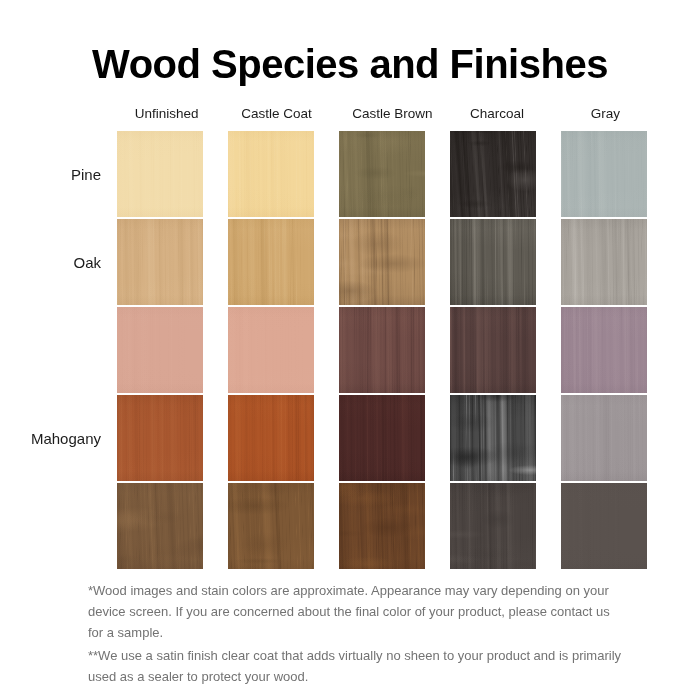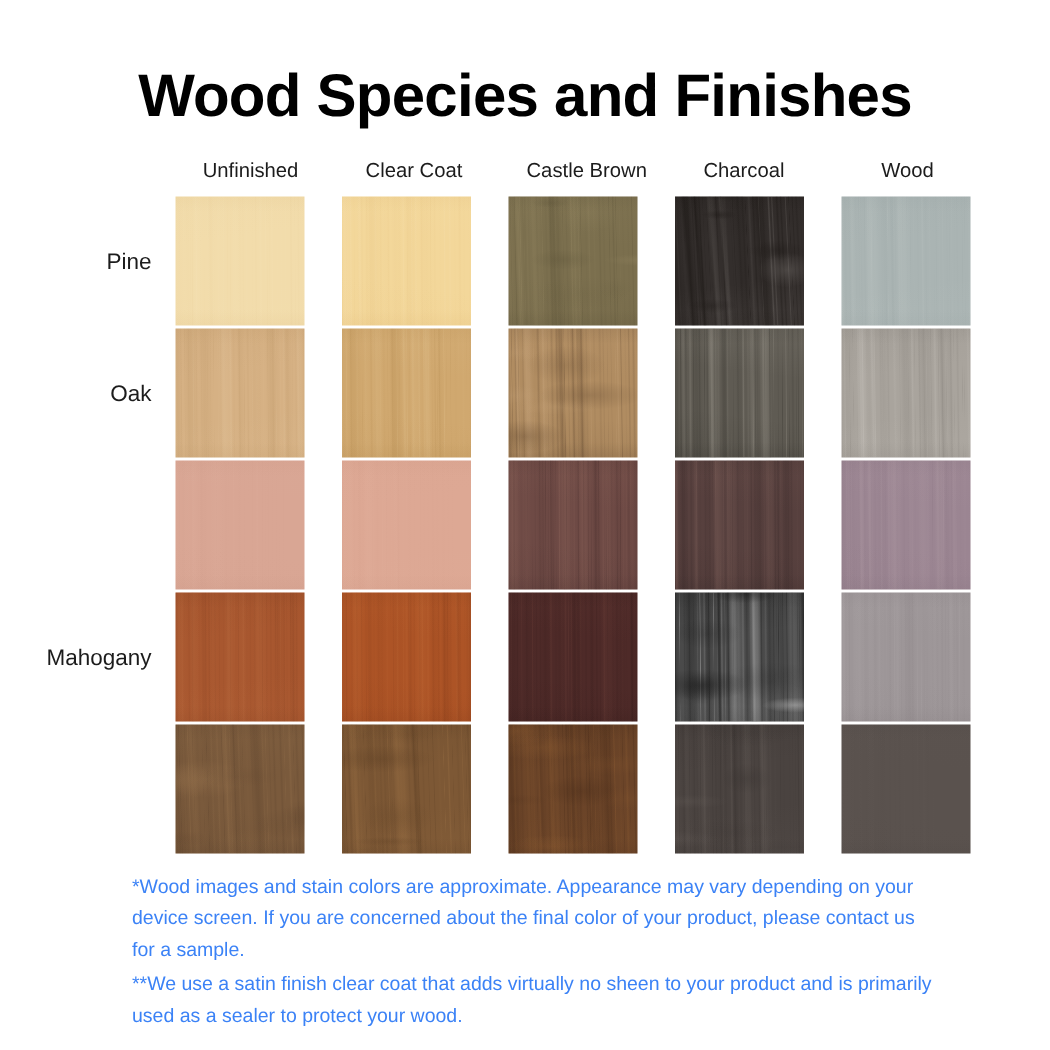--- a/index.html
+++ b/index.html
@@ -106,39 +106,39 @@
   }
 
   
   .notes {
     position: absolute;
     left: 88px;
     top: 580px;
     width: 540px;
     font-size: 13px;
     line-height: 21px;
-    color: #3b82f6;
+    color: #737373;
   }
   .note {
     margin: 0 0 2px 0;
   }
 </style>
 </head>
 <body>
 
 <div class="page">
 
   <div class="title">Wood Species and Finishes</div>
 
   <div class="col-headers">
       <div class="col-header"><span>Unfinished</span></div>
-      <div class="col-header"><span>Clear Coat</span></div>
+      <div class="col-header"><span>Castle Coat</span></div>
       <div class="col-header"><span>Castle Brown</span></div>
       <div class="col-header"><span>Charcoal</span></div>
-      <div class="col-header"><span>Wood</span></div>
+      <div class="col-header"><span>Gray</span></div>
     </div>
 
   <div class="matrix">
       <div class="row">
         <div class="row-label">Pine</div>
         <div class="swatch" style="background-color: rgb(242, 220, 171);">
           <div class="grain" style="background-image: linear-gradient(89.4deg, transparent 0%, rgba(216, 184, 126, 0.024) 2.83%, rgba(216, 184, 126, 0.01) 5.67%, transparent 8.1%, transparent 8.34%, rgba(216, 184, 126, 0.024) 9.5%, rgba(216, 184, 126, 0.016) 10.67%, transparent 11.67%, transparent 13.44%, rgba(251, 238, 203, 0.07) 16.25%, rgba(251, 238, 203, 0.04) 19.06%, transparent 21.46%, transparent 25.26%, rgba(216, 184, 126, 0.063) 27.23%, rgba(216, 184, 126, 0.035) 29.2%, transparent 30.88%, transparent 32.71%, rgba(251, 238, 203, 0.027) 35.58%, rgba(251, 238, 203, 0.016) 38.45%, transparent 40.9%, transparent 44.14%, rgba(251, 238, 203, 0.043) 46.56%, rgba(251, 238, 203, 0.024) 48.97%, transparent 51.05%), linear-gradient(89.64deg, transparent 0%, rgba(216, 184, 126, 0.02) 1.07%, transparent 2.14%, transparent 3.23%, rgba(216, 184, 126, 0.03) 3.53%, transparent 3.82%, transparent 6.23%, rgba(251, 238, 203, 0.027) 6.89%, transparent 7.54%, transparent 8.74%, rgba(251, 238, 203, 0.016) 9.32%, transparent 9.89%, transparent 11.45%, rgba(216, 184, 126, 0.04) 11.8%, transparent 12.14%, transparent 12.8%, rgba(216, 184, 126, 0.075) 13.23%, transparent 13.67%, transparent 14.33%, rgba(251, 238, 203, 0.024) 14.77%, transparent 15.2%, transparent 15.84%, rgba(251, 238, 203, 0.08) 16.38%, transparent 16.91%, transparent 19%, rgba(216, 184, 126, 0.016) 19.39%, transparent 19.78%, transparent 21.9%, rgba(216, 184, 126, 0.024) 22.31%, transparent 22.73%, transparent 24.66%, rgba(251, 238, 203, 0.04) 25.82%, transparent 26.99%, transparent 28.28%, rgba(251, 238, 203, 0.055) 29.29%, transparent 30.31%, transparent 32.25%, rgba(251, 238, 203, 0.047) 33.29%, transparent 34.33%, transparent 36.44%, rgba(251, 238, 203, 0.03) 37.27%, transparent 38.11%, transparent 39.93%, rgba(216, 184, 126, 0.055) 40.41%, transparent 40.89%, transparent 42.18%, rgba(216, 184, 126, 0.063) 42.55%, transparent 42.93%, transparent 43.59%, rgba(251, 238, 203, 0.035) 44.86%, transparent 46.13%, transparent 48.53%, rgba(216, 184, 126, 0.035) 49.77%, transparent 51.02%, transparent 51.72%, rgba(216, 184, 126, 0.04) 52.51%, transparent 53.3%, transparent 54.09%, rgba(251, 238, 203, 0.035) 55.03%, transparent 55.96%, transparent 58.22%, rgba(216, 184, 126, 0.016) 59.52%, transparent 60.83%, transparent 61.44%, rgba(216, 184, 126, 0.067) 62.24%, transparent 63.05%, transparent 64.73%, rgba(251, 238, 203, 0.07) 65.93%, transparent 67.13%, transparent 69.46%, rgba(251, 238, 203, 0.063) 69.75%, transparent 70.04%, transparent 70.58%, rgba(216, 184, 126, 0.067) 70.96%, transparent 71.34%, transparent 72.07%, rgba(216, 184, 126, 0.04) 72.69%, transparent 73.31%, transparent 73.92%, rgba(251, 238, 203, 0.075) 74.73%, transparent 75.54%, transparent 77.99%, rgba(251, 238, 203, 0.016) 78.9%, transparent 79.81%, transparent 80.71%, rgba(251, 238, 203, 0.024) 81.71%, transparent 82.7%, transparent 84.25%, rgba(251, 238, 203, 0.024) 85.19%, transparent 86.13%, transparent 88.33%, rgba(216, 184, 126, 0.08) 89.41%, transparent 90.49%, transparent 92.05%, rgba(216, 184, 126, 0.063) 92.45%, transparent 92.85%, transparent 93.92%, rgba(216, 184, 126, 0.05) 95.08%, transparent 96.25%, transparent 97.28%, rgba(251, 238, 203, 0.027) 98.35%, transparent 99.41%), linear-gradient(172deg, rgba(216, 184, 126, 0.03) 0%, transparent 35%, transparent 65%, rgba(251, 238, 203, 0.027) 100%);"></div>
           <div class="vig" style="background: linear-gradient(rgba(216, 184, 126, 0.1) 0%, transparent 12%, transparent 88%, rgba(216, 184, 126, 0.12) 100%);"></div>
         </div>
         <div class="swatch" style="background-color: rgb(243, 215, 154);">

